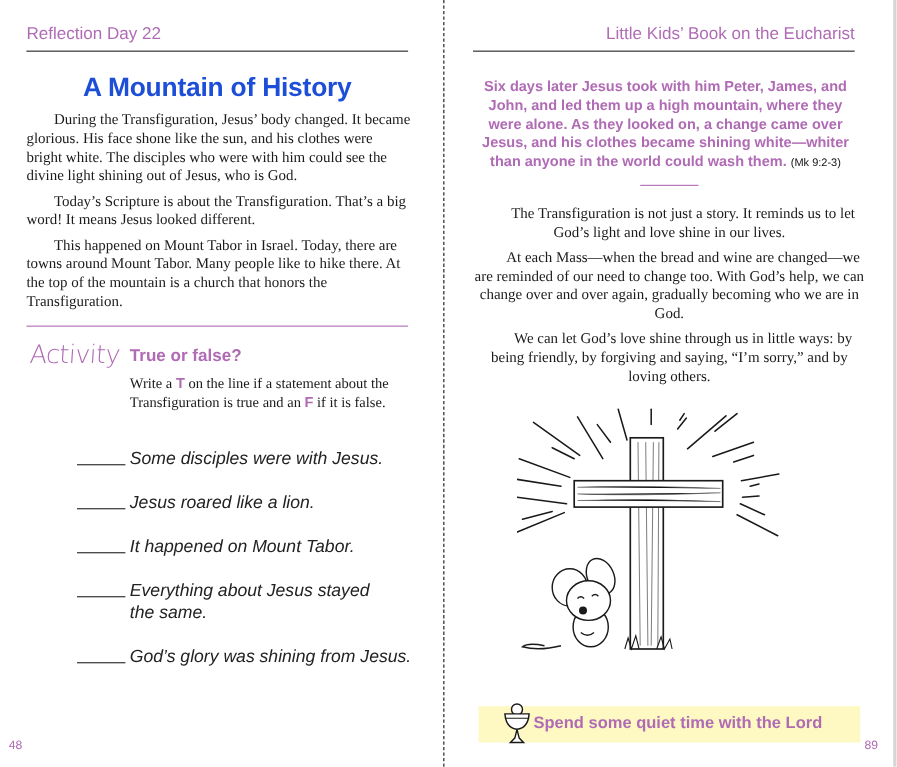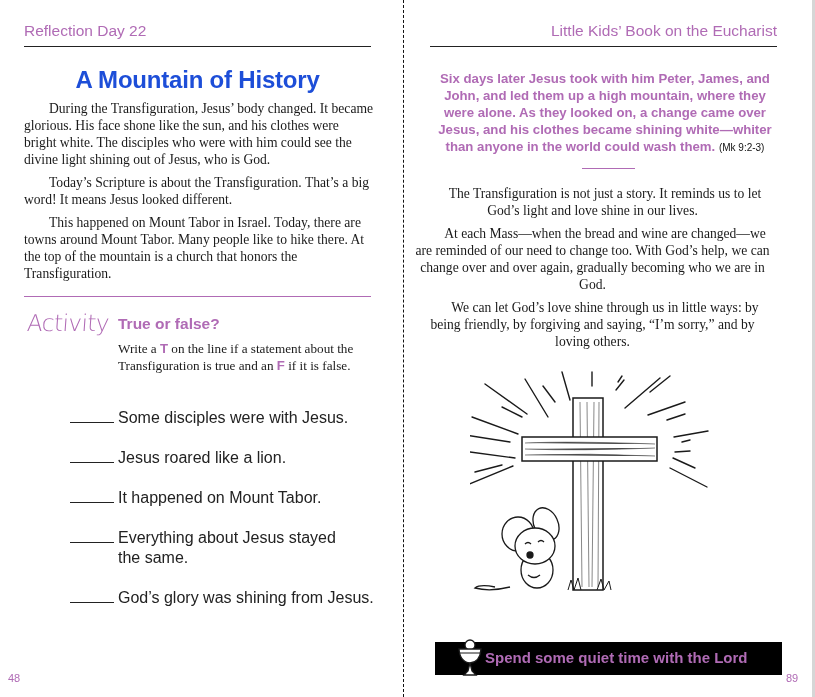--- a/index.html
+++ b/index.html
@@ -24,36 +24,36 @@
     .left .body-text { left:24px; width:350px; top:100px; }
 
     .purple-rule { position:absolute; left:24px; width:347px; top:296px; height:0; border-top:1.5px solid #b06bb5; }
 
     .activity-word { position:absolute; left:27px; top:310px; font-family:"DejaVu Sans", sans-serif; font-size:23px; color:#b06bb5; letter-spacing:-0.5px; transform:skewX(-4deg); font-weight:300; }
     .activity-heading { position:absolute; left:118px; top:315px; font-family:"Liberation Sans", sans-serif; font-weight:bold; font-size:15.5px; color:#b06bb5;text-align:center; }
     .activity-instr { position:absolute; left:118px; top:340px; width:260px; font-size:13.2px; line-height:17px; }
     .accent { font-family:"Liberation Sans", sans-serif; font-weight:bold; color:#b06bb5; }
 
     .tf-list { position:absolute; left:70px; top:408px; width:320px; }
-    .tf-item { display:flex; align-items:flex-start; font-family:"Liberation Sans", sans-serif; font-size:16px; line-height:20px; color:#222; }
+    .tf-item { display:flex; align-items:flex-start; font-family:"Liberation Sans", sans-serif; font-size:16px; line-height:20px; color:#222;font-style:italic; }
     .tf-blank { width:44px; flex:0 0 44px; border-bottom:1.2px solid #222; height:14px; margin-right:4px; }
     .tf-item + .tf-item { margin-top:20px; }
 
     .folio { position:absolute; top:672px; font-family:"Liberation Sans", sans-serif; font-size:11px; color:#b06bb5; }
     .left .folio { left:8px; }
     .right .folio { left:381px; }
 
     .scripture { position:absolute; left:25px; top:70px; width:350px; font-family:"Liberation Sans", sans-serif; font-weight:bold; font-size:13.2px; line-height:17px; color:#b06bb5; }
     .scripture .ref { font-weight:normal; font-size:10px; color:#111; }
     .short-rule { position:absolute; left:177px; top:168px; width:53px; height:0; border-top:1.5px solid #b06bb5; }
-    .right .body-text { left:10px; top:185px; width:355px; }
+    .right .body-text { left:26px; top:185px; width:355px; }
 
     .illus { position:absolute; left:65px; top:362px; width:300px; height:240px; }
 
-    .banner { position:absolute; left:30px; top:642px; width:347px; height:33px; background:#000000; }
+    .banner { position:absolute; left:30px; top:642px; width:347px; height:33px; background:#fef9c3; }
     .banner-icon { position:absolute; left:20px; top:-5px; width:30px; height:40px; }
     .banner-text { position:absolute; left:50px; top:7px; font-family:"Liberation Sans", sans-serif; font-weight:bold; font-size:15px; color:#b06bb5; white-space:nowrap; }
   </style>
 </head>
 <body>
 
 <div class="gutter"></div>
 <div class="rightedge"></div>
 
 <div class="page left">

